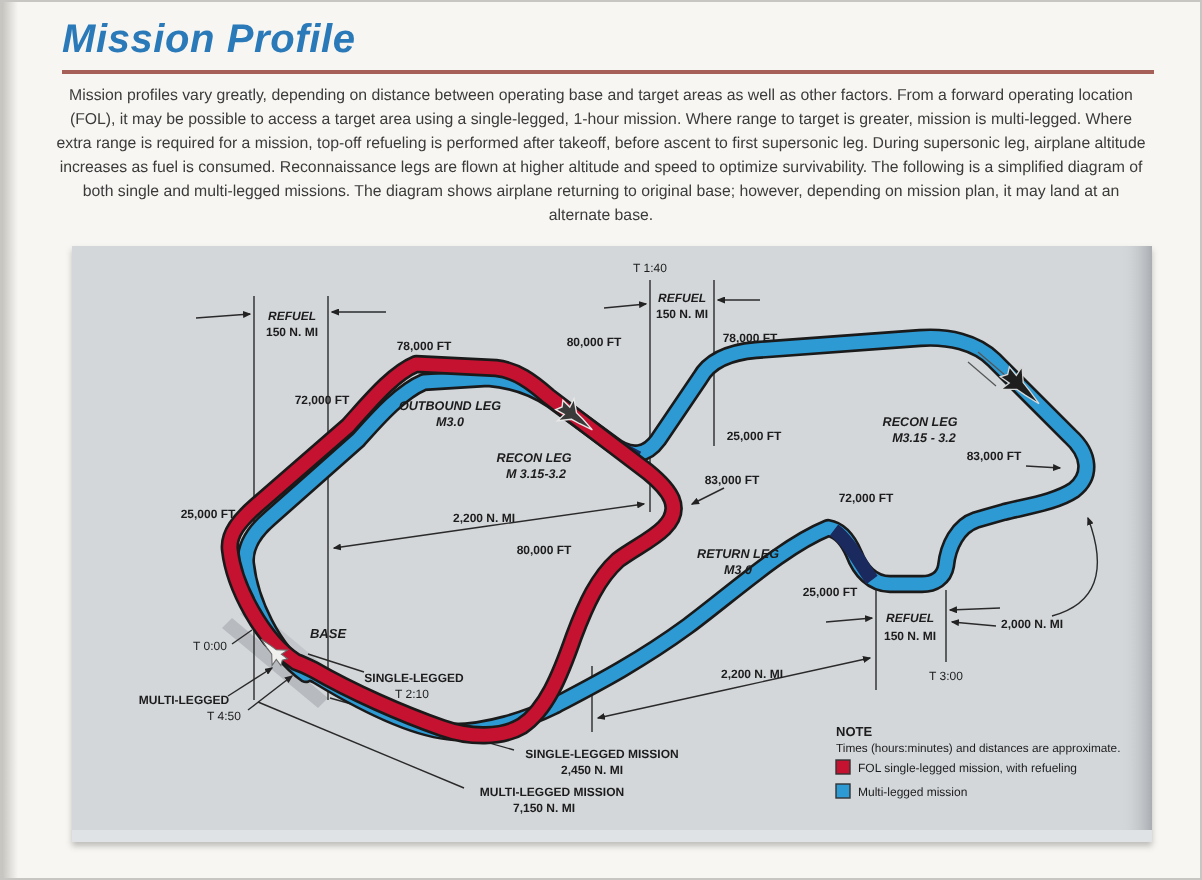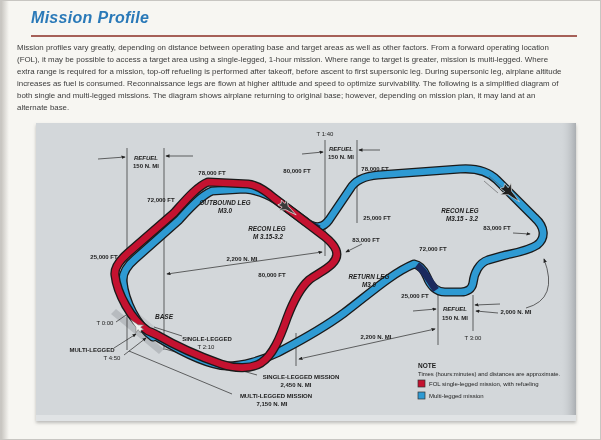--- a/index.html
+++ b/index.html
@@ -9,30 +9,30 @@
     font-family:"Liberation Sans", sans-serif;
     border:1px solid #c8c6c2; box-sizing:border-box;
   }
   .edge-shadow{
     position:absolute;left:0;top:0;width:8px;height:440px;
     background:linear-gradient(to right,#b6b3ae,rgba(255,255,255,0));
     opacity:.75;pointer-events:none;
   }
   .title{
     position:absolute;left:30px;top:8px;width:540px;
-    font-size:16px;font-weight:bold;font-style:italic;
+    font-size:20px;font-weight:bold;font-style:italic;
     color:#2a79b8;letter-spacing:.3px;
   }
   .title-rule{
     position:absolute;left:30px;top:34px;width:546px;height:2px;
     background:#a66058;
   }
   .intro{
-    position:absolute;left:16px;top:41px;width:547px;
-    font-size:7.9px;line-height:12.1px;color:#3b3b3b;
+    position:absolute;left:26px;top:41px;width:547px;
+    font-size:7.9px;line-height:12.1px;color:#3b3b3b;text-align:center;
   }
   .panel{
     position:absolute;left:35px;top:122px;width:540px;height:298px;
     box-shadow:0 2px 3px rgba(80,80,80,.35);
   }
   svg text{fill:#1c1c1c;}
 </style>
 </head>
 <body>
 

